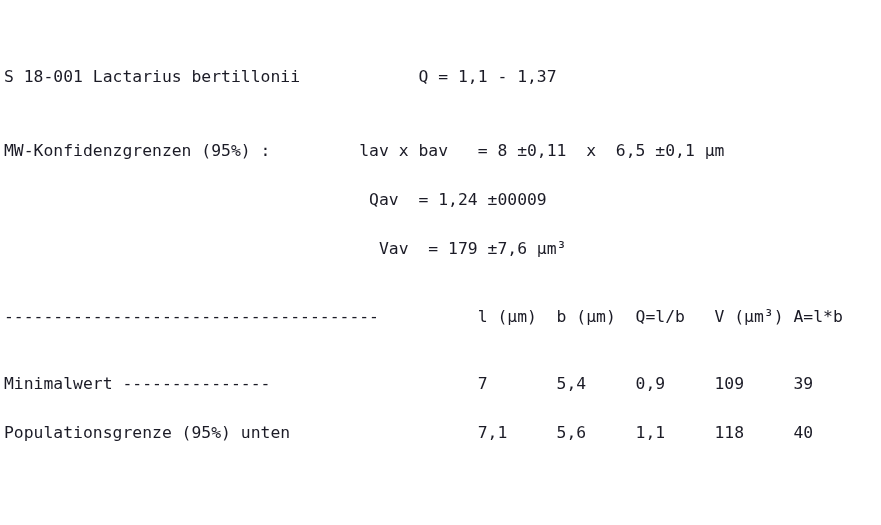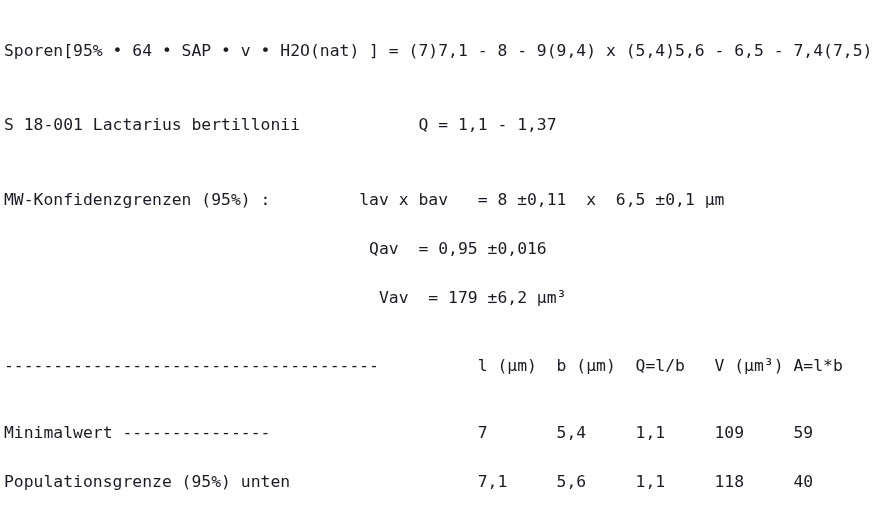--- a/index.html
+++ b/index.html
@@ -24,27 +24,26 @@
   .ln { height: 16.3px; }
   .mt18 { margin-top: 18px; }
   .mt19 { margin-top: 19px; }
   .mt26 { margin-top: 26px; }
   .mt34 { margin-top: 26px; }
 </style>
 </head>
 <body>
 
 <div class="report">
-  <div class="ln">Sporen[95% • 64 • SAP • v • H2O(nat) ] = (7)7,1 - 8 - 9(9,4) x (5,4)5,6 - 6,5 - 7,4(7,5)</div>
   <div class="ln mt26">S 18-001 Lactarius bertillonii            Q = 1,1 - 1,37</div>
   <div class="ln mt34">MW-Konfidenzgrenzen (95%) :         lav x bav   = 8 ±0,11  x  6,5 ±0,1 µm</div>
-  <div class="ln">                                     Qav  = 0,95 ±0,016</div>
-  <div class="ln">                                      Vav  = 179 ±6,2 µm³</div>
+  <div class="ln">                                     Qav  = 1,24 ±00009</div>
+  <div class="ln">                                      Vav  = 179 ±7,6 µm³</div>
   <div class="ln mt19">--------------------------------------          l (µm)  b (µm)  Q=l/b   V (µm³) A=l*b</div>
-  <div class="ln mt18">Minimalwert ---------------                     7       5,4     1,1     109     59</div>
+  <div class="ln mt18">Minimalwert ---------------                     7       5,4     0,9     109     39</div>
   <div class="ln">Populationsgrenze (95%) unten                   7,1     5,6     1,1     118     40</div>
   
   
   
   
   
   
   
   
   

